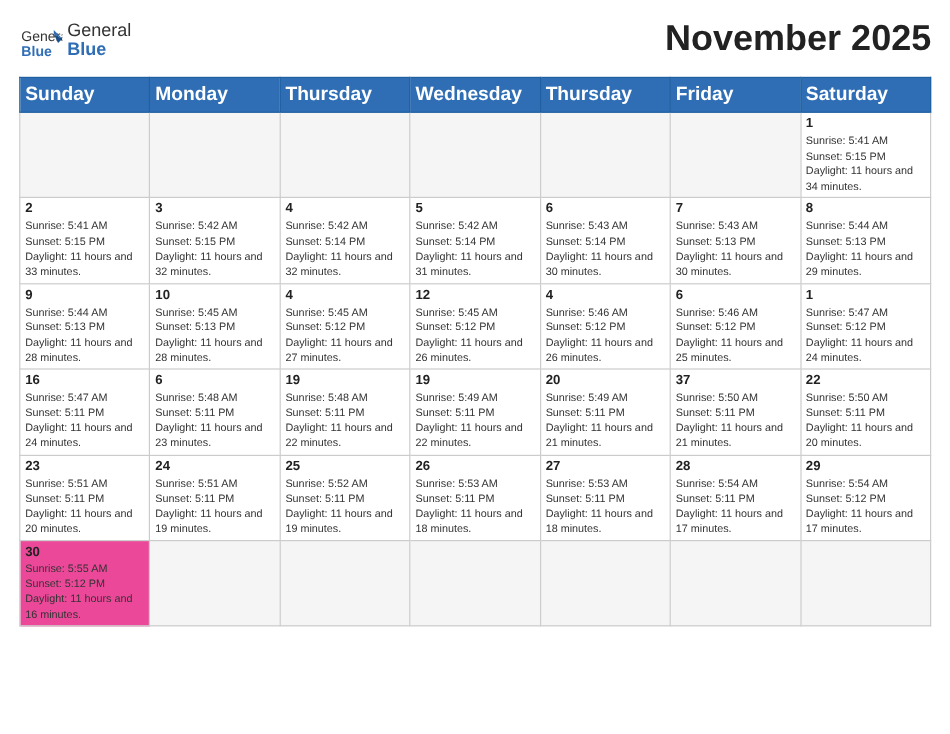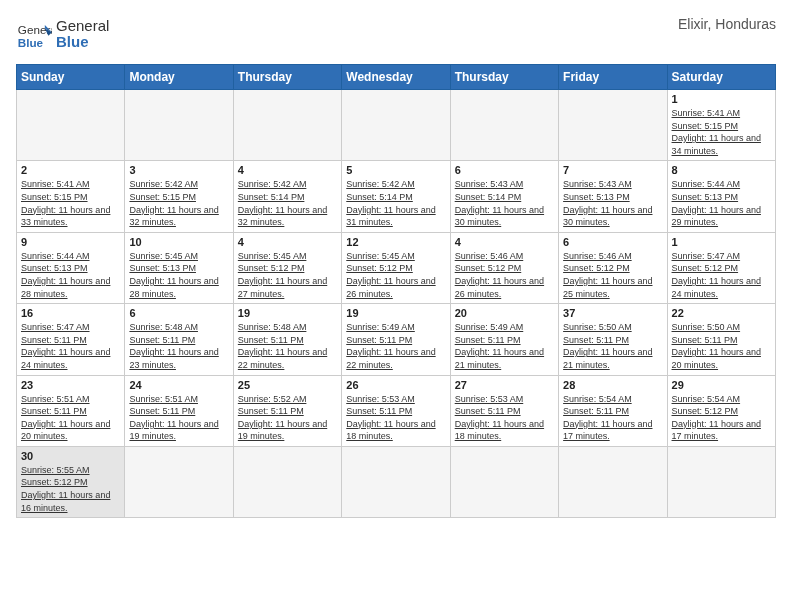--- a/index.html
+++ b/index.html
@@ -38,74 +38,73 @@
       color: #555;
     }
     .calendar {
       width: 100%;
       border-collapse: collapse;
       border: 1px solid #ccc;
     }
     .calendar th {
       background: #2f6eb5;
       color: #fff;
-      font-size: 12px;
+      font-size: 16px;
       font-weight: bold;
       padding: 5px 4px;
       text-align: left;
       border: 1px solid #2060a0;
     }
     .calendar td {
       vertical-align: top;
       border: 1px solid #ccc;
       padding: 3px 4px;
       font-size: 9.5px;
       color: #333;
       width: calc(100% / 7);
       min-height: 70px;
       background: #fff;
     }
     .calendar td.empty {
       background: #f5f5f5;
     }
     .calendar td.last-row {
-      background: #e5e5e5;
+      background: #ec4899;
     }
     .day-number {
       font-size: 11px;
       font-weight: bold;
       color: #222;
       display: block;
       margin-bottom: 2px;
     }
     .day-info {
       font-size: 9px;
       color: #333;
       line-height: 1.4;
-      text-decoration: underline;
     }
   </style>
 </head>
 <body>
 
 <div class="header-area">
   <div class="logo">
     <svg class="logo-icon" viewBox="0 0 40 40">
       <text x="2" y="20" font-size="13" font-family="Arial" fill="#333" font-weight="normal">General</text>
       <text x="2" y="34" font-size="13" font-family="Arial" fill="#2f6eb5" font-weight="bold">Blue</text>
       <polygon points="32,10 40,18 32,14" fill="#2f6eb5"></polygon>
       <polygon points="32,14 40,18 36,22" fill="#1a4f8a"></polygon>
     </svg>
     <div style="display:flex; flex-direction:column; line-height:1.1;">
       <span style="font-size:15px; color:#333; font-family:Arial;">General</span>
       <span style="font-size:15px; color:#2f6eb5; font-weight:bold; font-family:Arial;">Blue</span>
     </div>
   </div>
   <div class="title-area">
-    <div class="location">Elixir, Honduras</div>
+    <div class="month-year">November 2025</div>
   </div>
 </div>
 
 <table class="calendar">
   <thead>
     <tr>
       <th>Sunday</th>
       <th>Monday</th>
       <th>Thursday</th>
       <th>Wednesday</th>

